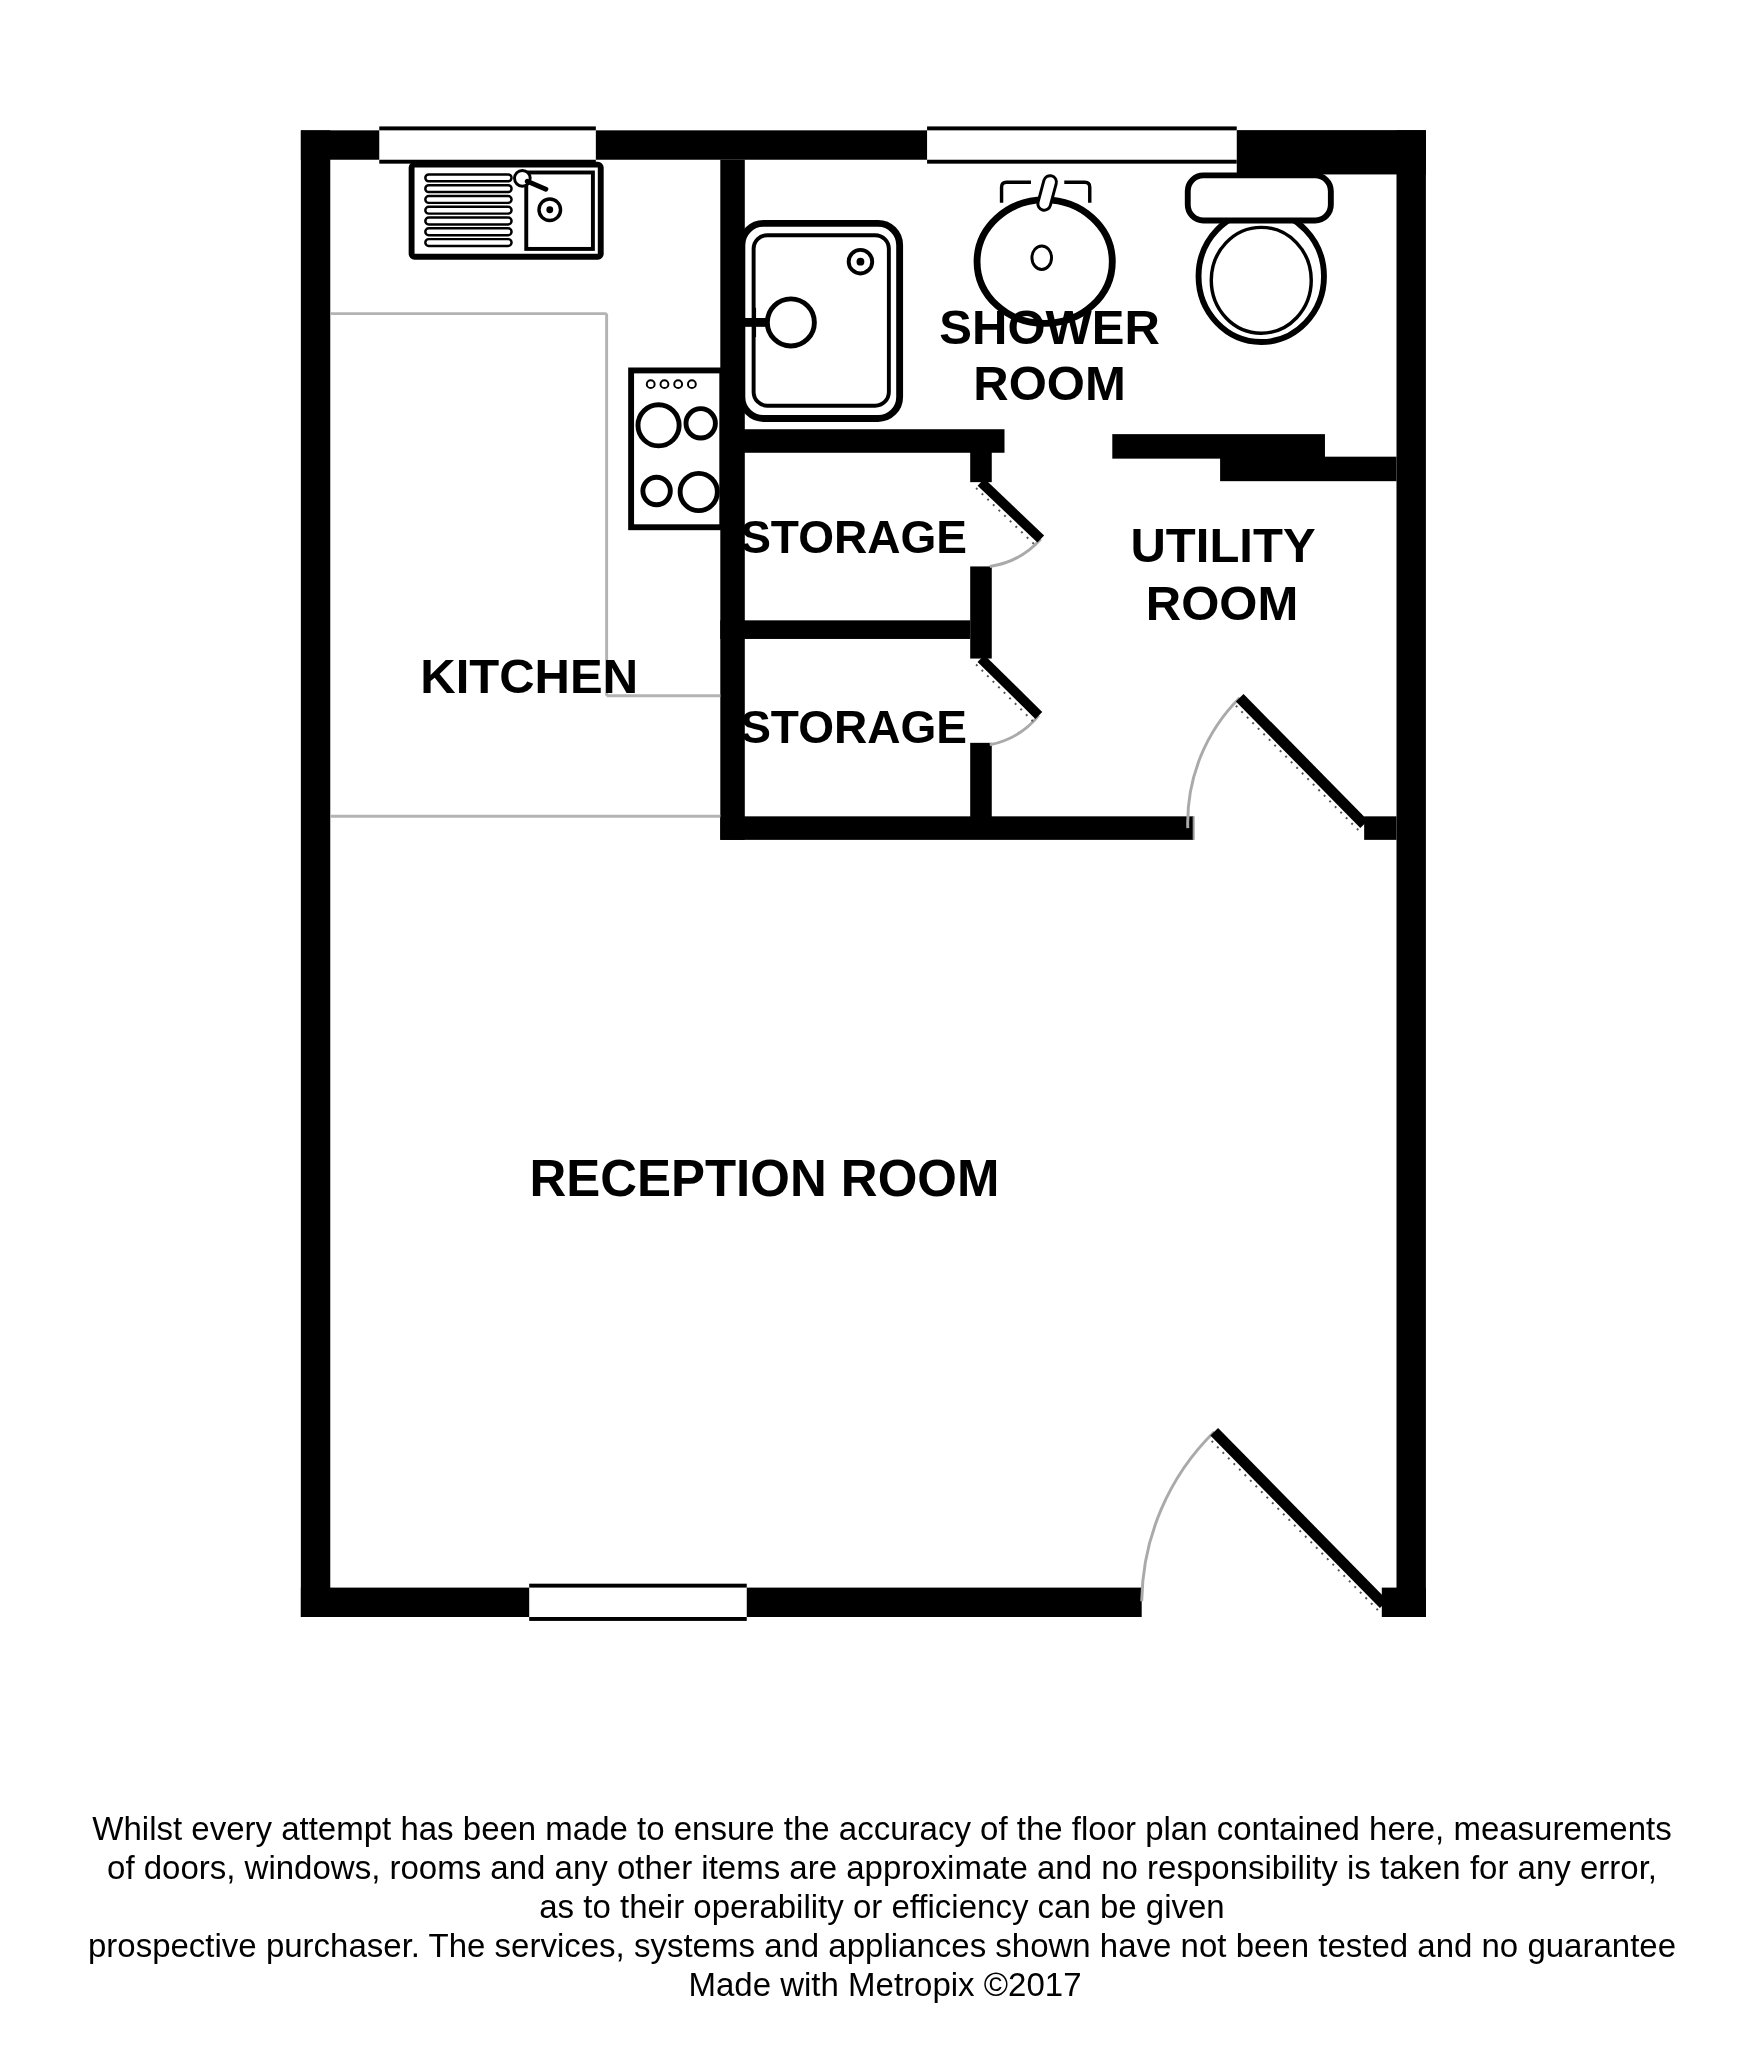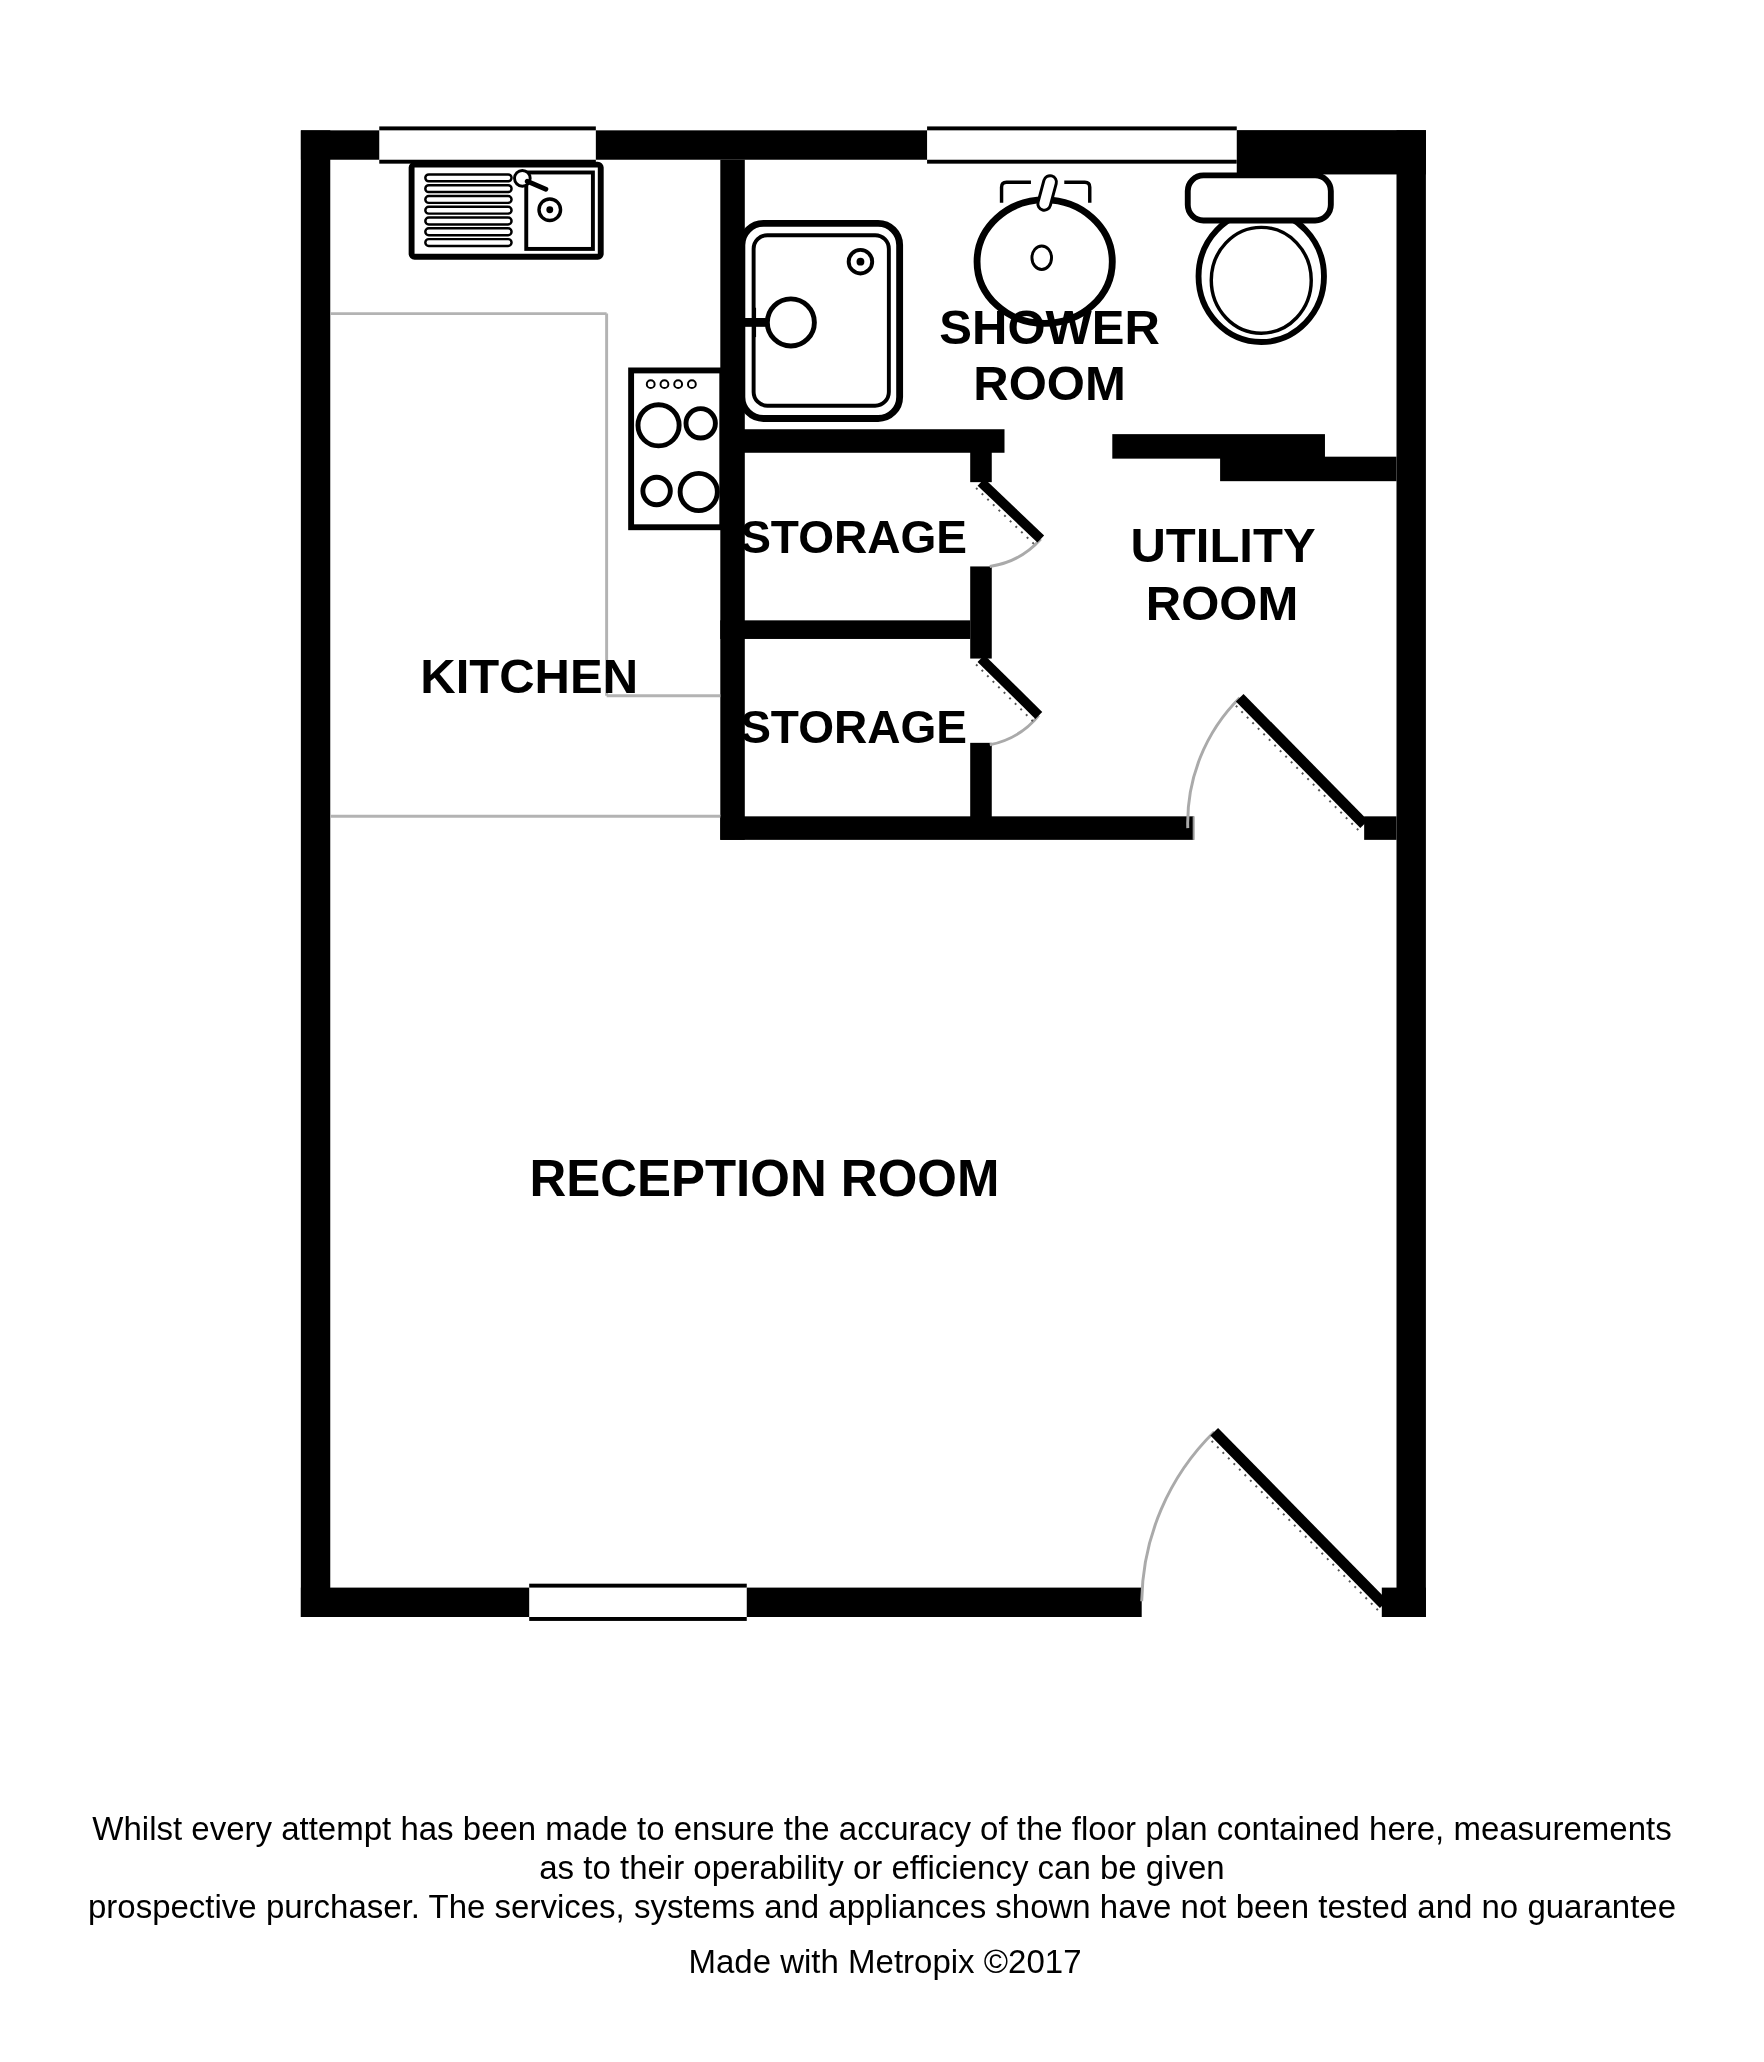--- a/index.html
+++ b/index.html
@@ -4,21 +4,21 @@
 <style>
   html,body{margin:0;padding:0;background:#ffffff;}
   .page{position:relative;width:1764px;height:2062px;background:#ffffff;overflow:hidden;
         font-family:"Liberation Sans", sans-serif;}
   .plan-svg{position:absolute;left:0;top:0;}
   .room-label{font-family:"Liberation Sans", sans-serif;font-weight:bold;fill:#000;}
   .disclaimer{position:absolute;left:0;top:1809px;width:1764px;text-align:center;
               font-family:Liberation Sans, sans-serif;font-size:33px;line-height:39px;
               color:#000;}
   .disclaimer div{white-space:nowrap;}
-  .credit{margin-top:16px;padding-left:6px;}
+  .credit{margin-top:0;padding-left:6px;}
 </style>
 </head>
 <body>
 
 <div class="page">
 
 <svg class="plan-svg" width="1764" height="1764" viewBox="0 0 1800 1800">
 
   <g fill="#000000" stroke="none">
     <rect x="307" y="133" width="1148" height="30"></rect>
@@ -159,19 +159,20 @@
 
     <text class="room-label" x="1248" y="556" font-size="50">UTILITY</text>
     <text class="room-label" x="1247" y="615" font-size="50">ROOM</text>
 
     <text class="room-label" x="780" y="1203" font-size="52">RECEPTION ROOM</text>
   </g>
 </svg>
 
   <div class="disclaimer">
     <div>Whilst every attempt has been made to ensure the accuracy of the floor plan contained here, measurements</div>
+    <div>of doors, windows, rooms and any other items are approximate and no responsibility is taken for any error,</div>
     <div>as to their operability or efficiency can be given</div>
     <div>prospective purchaser. The services, systems and appliances shown have not been tested and no guarantee</div>
     <div class="credit">Made with Metropix ©2017</div>
   </div>
 
 </div>
 
 
 </body></html>

